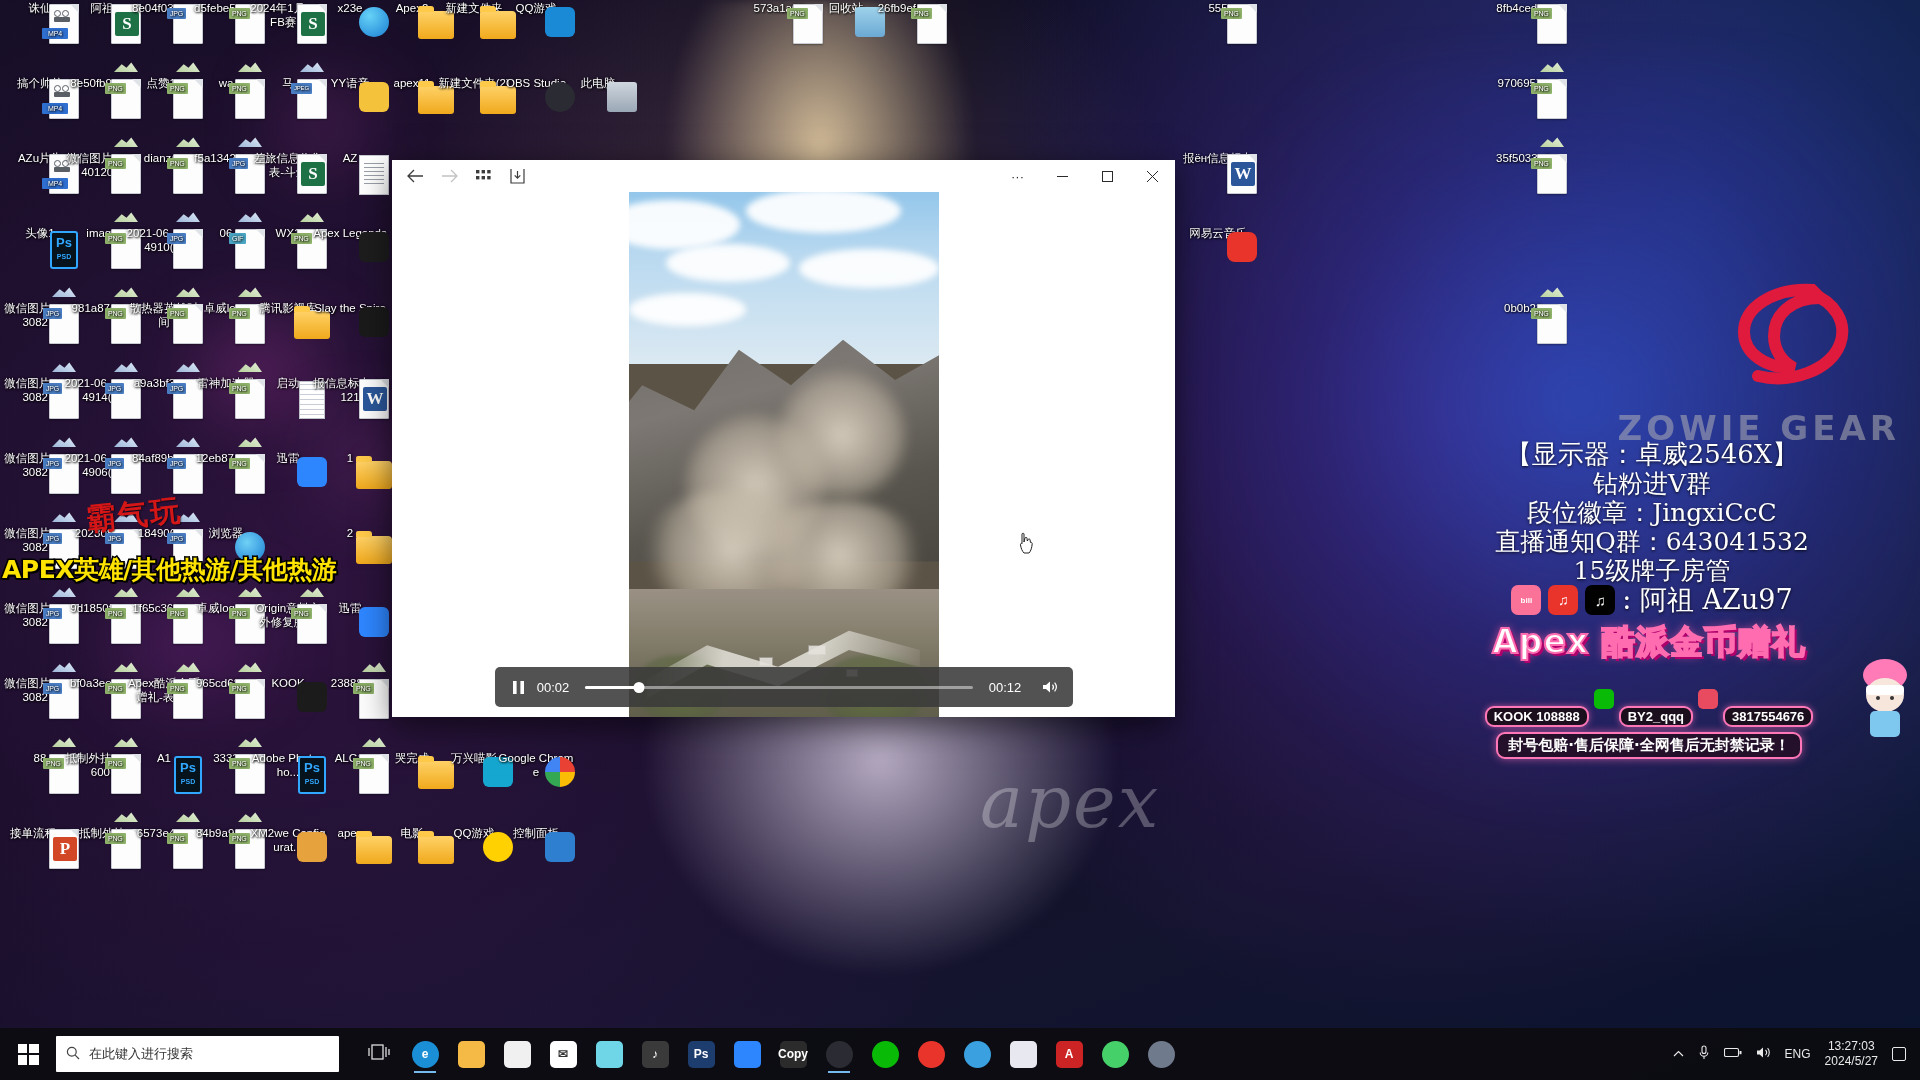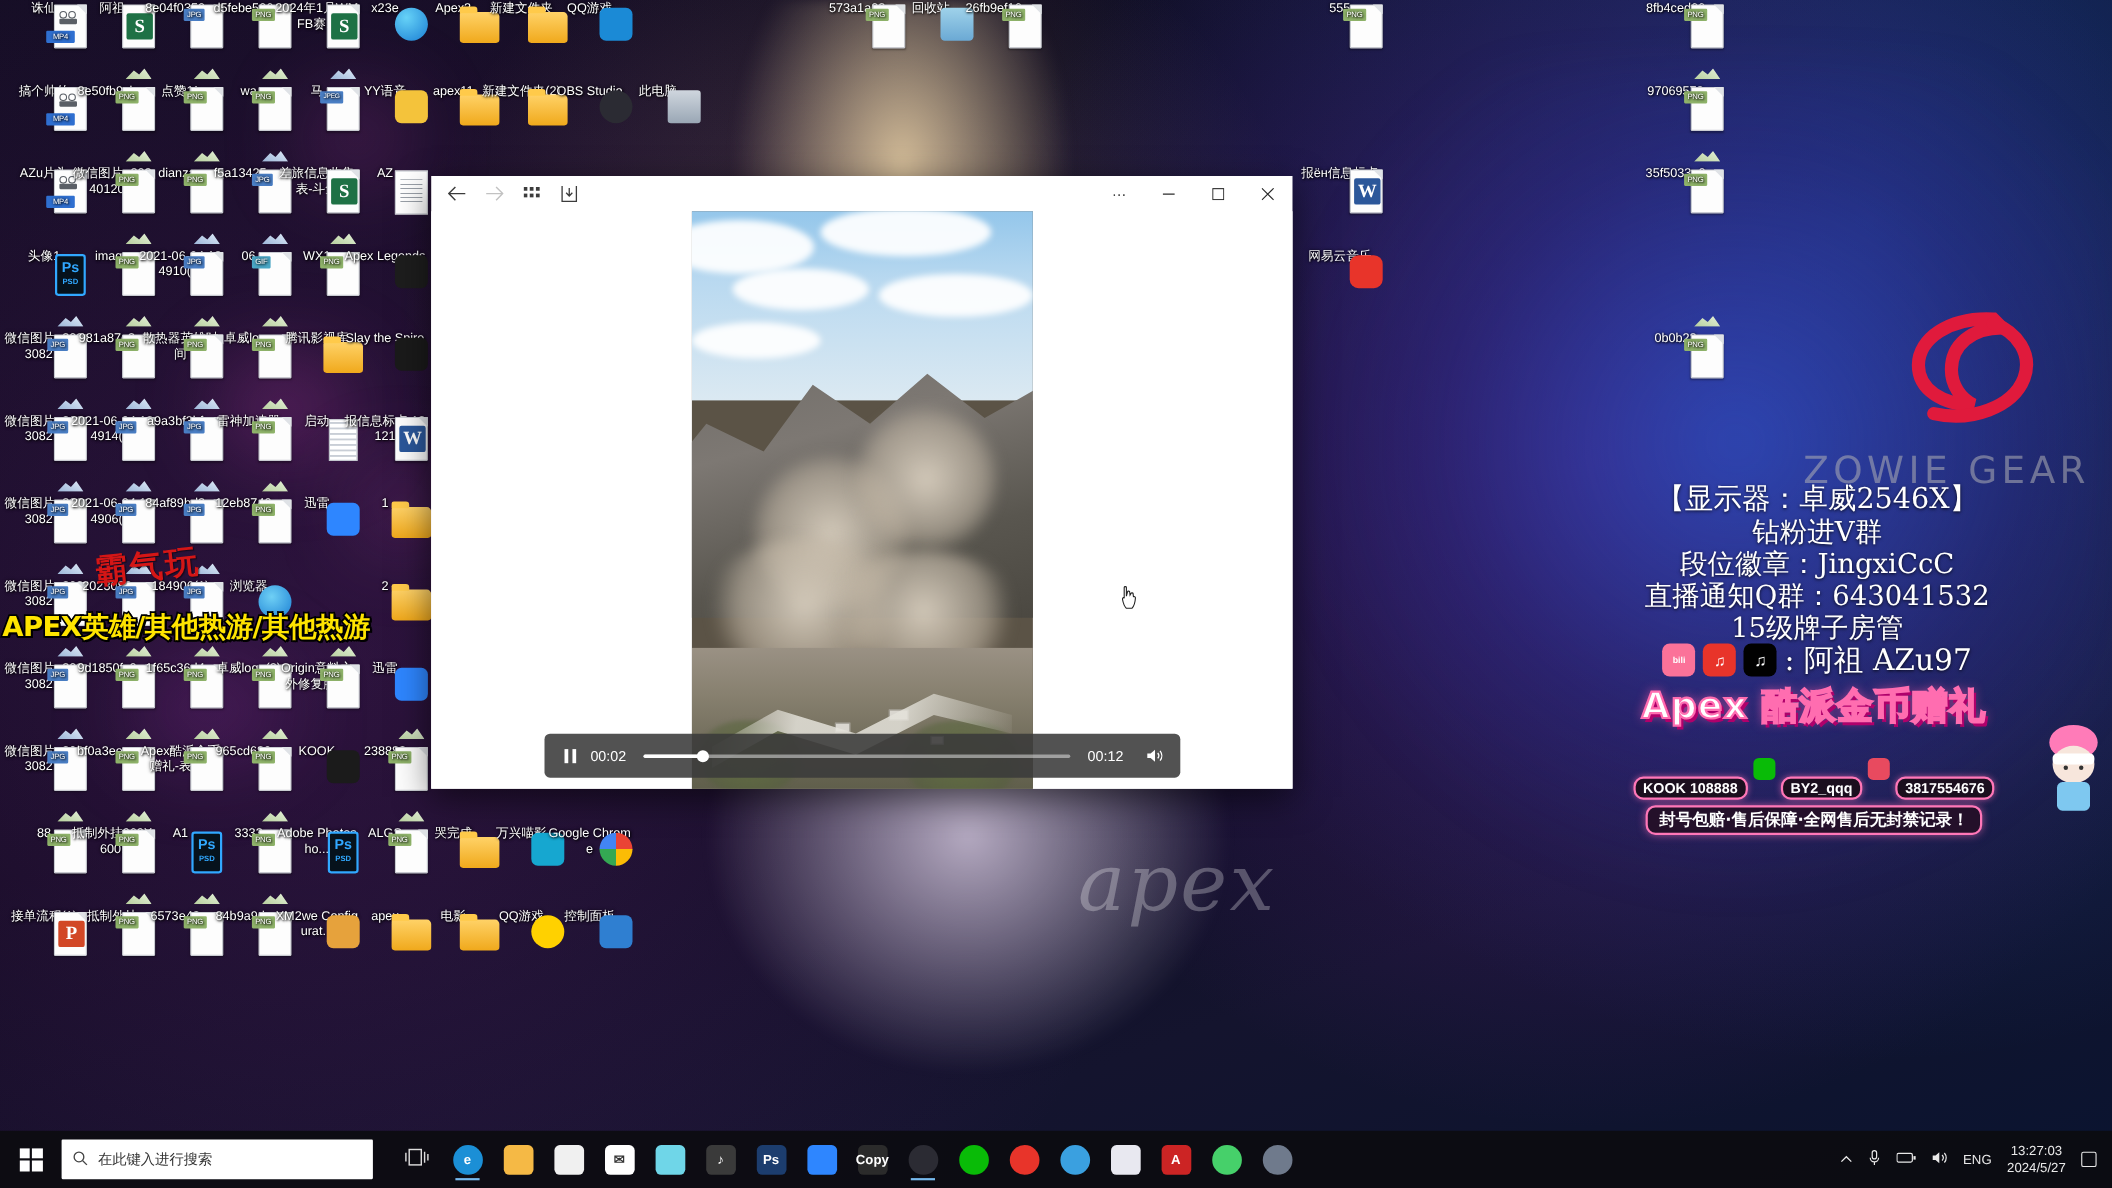--- a/index.html
+++ b/index.html
@@ -166,21 +166,21 @@
   
   .zowie-logo {
     position: absolute; right: 58px; top: 280px;
     width: 200px; height: 110px; z-index: 12;
   }
   .zowie-text {
     position: absolute; right: 20px; top: 408px;
     font-size: 34px; letter-spacing: 4px;
     color: rgba(175,175,180,0.55);
     font-family: "DejaVu Sans", sans-serif;
-    font-weight: 400;
+    font-weight: 700;
     z-index: 12;
   }
   .stream-info {
     position: absolute; right: 8px; top: 440px;
     width: 520px; text-align: center;
     z-index: 20;
     color: #ffffff;
     font-family: "DejaVu Serif", "Liberation Serif", serif;
     text-shadow: 0 1px 3px rgba(0,0,0,0.85);
   }

